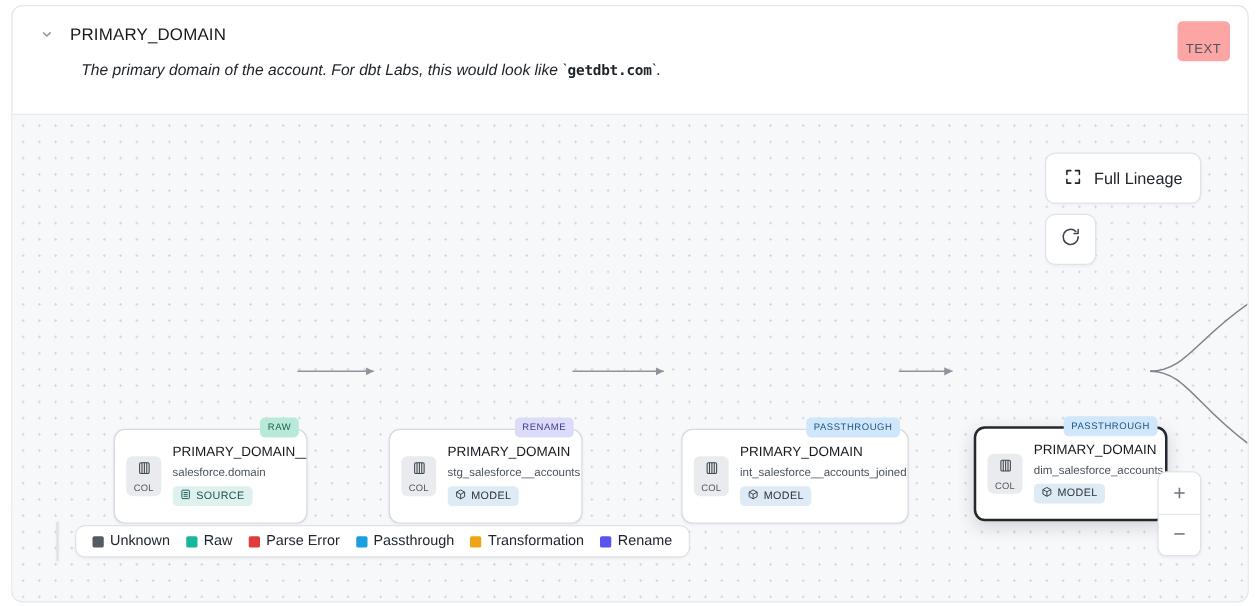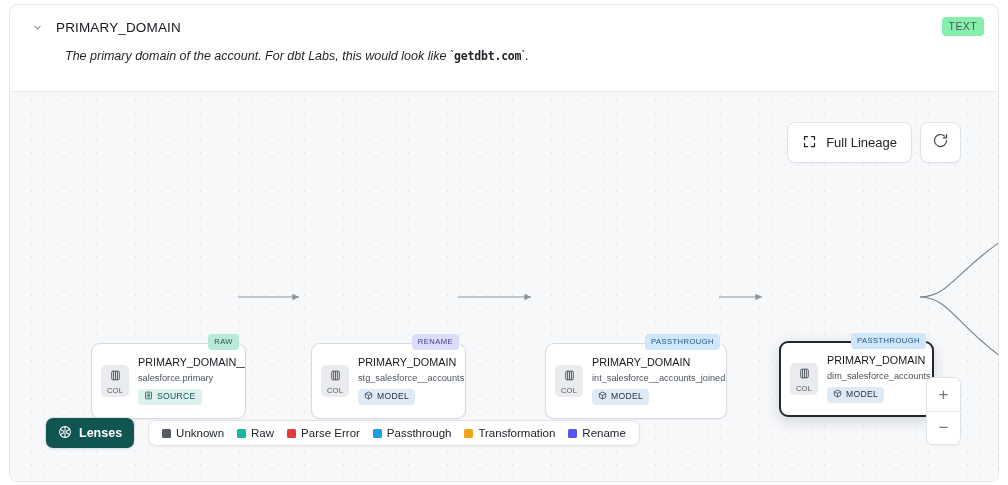--- a/index.html
+++ b/index.html
@@ -35,23 +35,23 @@
     display: flex; align-items: center; justify-content: center;
     color: #8b939c; flex: 0 0 auto; cursor: pointer;
   }
   .chev svg { display:block; }
   .col-title {
     font-size: 13.5px; color: #16191d; letter-spacing: .15px;
     margin-left: 8px; font-weight: 400;
   }
   .type-badge {
     position: absolute; right: 14px; top: 12px;
-    background: #86efac; color: #4c545d;
+    background: #fca5a5; color: #4c545d;
     font-size: 10.5px; letter-spacing: .4px;
-    padding: 3px 7px 4px; border-radius: 4px;
+    padding: 16px 7px 4px; border-radius: 4px;
   }
   .desc {
     margin: 11px 0 0 39px;
     font-size: 12.5px; font-style: italic; color: #1d2228;
     line-height: 1.35;
   }
   .desc .code {
     font-family: "DejaVu Sans Mono", monospace;
     font-style: normal; font-weight: bold; font-size: 11.5px;
     letter-spacing: -.2px;
@@ -72,21 +72,21 @@
     background-image: radial-gradient(#d2d6dd 0.9px, transparent 0.9px);
     background-size: 13px 13px;
     background-position: 2px 2px;
     border-top: 1px solid #e8eaee;
     overflow: hidden;
   }
 
   
   .canvas-top-ctrls {
     position: absolute; right: 37px; top: 30px;
-    display: flex; gap: 8px; align-items: stretch;
+    display: flex; gap: 8px; align-items: stretch; flex-direction: column;
   }
   .btn-full {
     display: flex; align-items: center; gap: 9px;
     background: #fff; border: 1px solid #dfe3e8; border-radius: 8px;
     padding: 0 14px; height: 41px;
     font-size: 13px; color: #20252b; cursor: pointer;
     box-shadow: 0 1px 2px rgba(16,24,40,.04);
   }
   .btn-refresh {
     width: 41px; height: 41px;
@@ -240,21 +240,21 @@
             <div class="tag tag-raw">RAW</div>
             <div class="col-chip">
               <span><svg width="13" height="13" viewBox="0 0 24 24" fill="none" stroke="#3f474f" stroke-width="1.6">
                   <rect x="5" y="4" width="14" height="16" rx="2"></rect>
                   <line x1="12" y1="4" x2="12" y2="20"></line>
                   <line x1="8.5" y1="4" x2="8.5" y2="20"></line>
                   <line x1="15.5" y1="4" x2="15.5" y2="20"></line>
                 </svg></span>
               <span class="cl">COL</span>
             </div>
-            <div class="node-body"><div class="node-title">PRIMARY_DOMAIN__C</div><div class="node-sub">salesforce.primary</div><div class="mat-badge mat-source">
+            <div class="node-body"><div class="node-title">PRIMARY_DOMAIN__C</div><div class="node-sub">salesforce.domain</div><div class="mat-badge mat-source">
                 <span><svg width="9" height="9" viewBox="0 0 24 24" fill="none" stroke="#15544f" stroke-width="2">
                     <rect x="4" y="3" width="16" height="18" rx="2"></rect>
                     <line x1="7.5" y1="8" x2="16.5" y2="8"></line>
                     <line x1="7.5" y1="12" x2="16.5" y2="12"></line>
                     <line x1="7.5" y1="16" x2="16.5" y2="16"></line>
                   </svg></span>
                 <span>SOURCE</span>
               </div></div>
           </div>
           <div class="node" style="left: 301px; top: 251px; width: 155px;">
@@ -341,34 +341,20 @@
         </div>
       </div>
 
       <div class="zoom-ctrls">
         <div class="zoom-btn">+</div>
         <div class="zoom-btn div">−</div>
       </div>
 
       <div class="bottom-bar">
         <div class="seg">
-          <div class="seg-lenses">
-            <span>
-              <svg width="14" height="14" viewBox="0 0 24 24" fill="none" stroke="#fff" stroke-width="1.8" stroke-linecap="round" stroke-linejoin="round">
-                  <circle cx="12" cy="12" r="9.2"></circle>
-                  <path d="M12 2.8 12 10"></path>
-                  <path d="M20.1 7.4 13.6 11.1"></path>
-                  <path d="M20.1 16.6 13.6 12.9"></path>
-                  <path d="M12 21.2 12 14"></path>
-                  <path d="M3.9 16.6 10.4 12.9"></path>
-                  <path d="M3.9 7.4 10.4 11.1"></path>
-                </svg>
-            </span>
-            <span>Lenses</span>
-          </div>
         </div>
         <div class="legend" id="legend">
             <div class="legend-item">
               <span class="swatch" style="background:#545b63"></span>
               <span>Unknown</span>
             </div>
             <div class="legend-item">
               <span class="swatch" style="background:#16b79a"></span>
               <span>Raw</span>
             </div>

